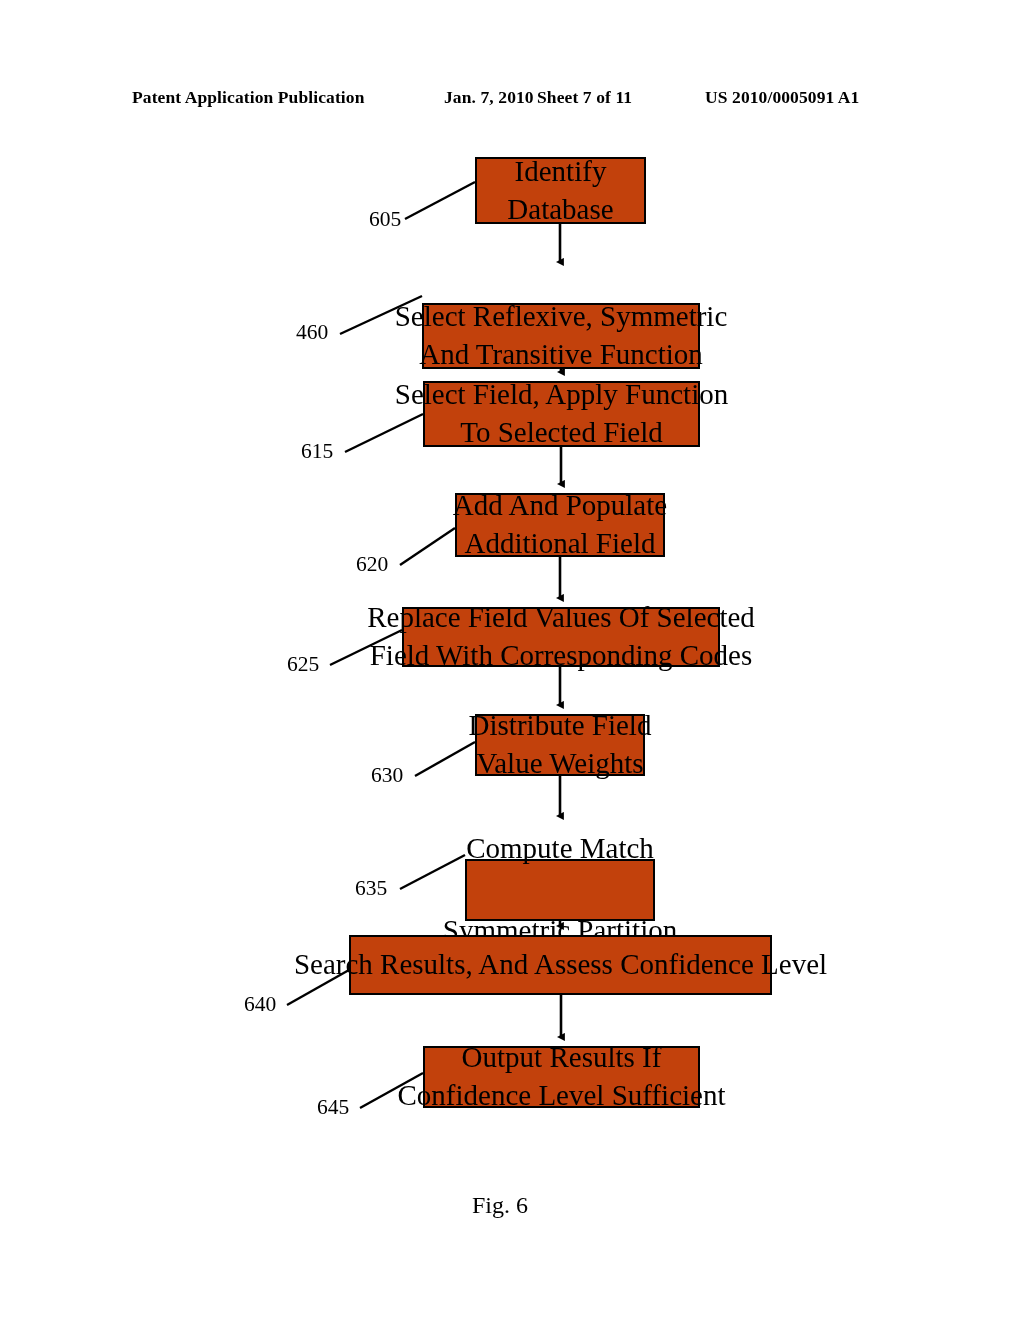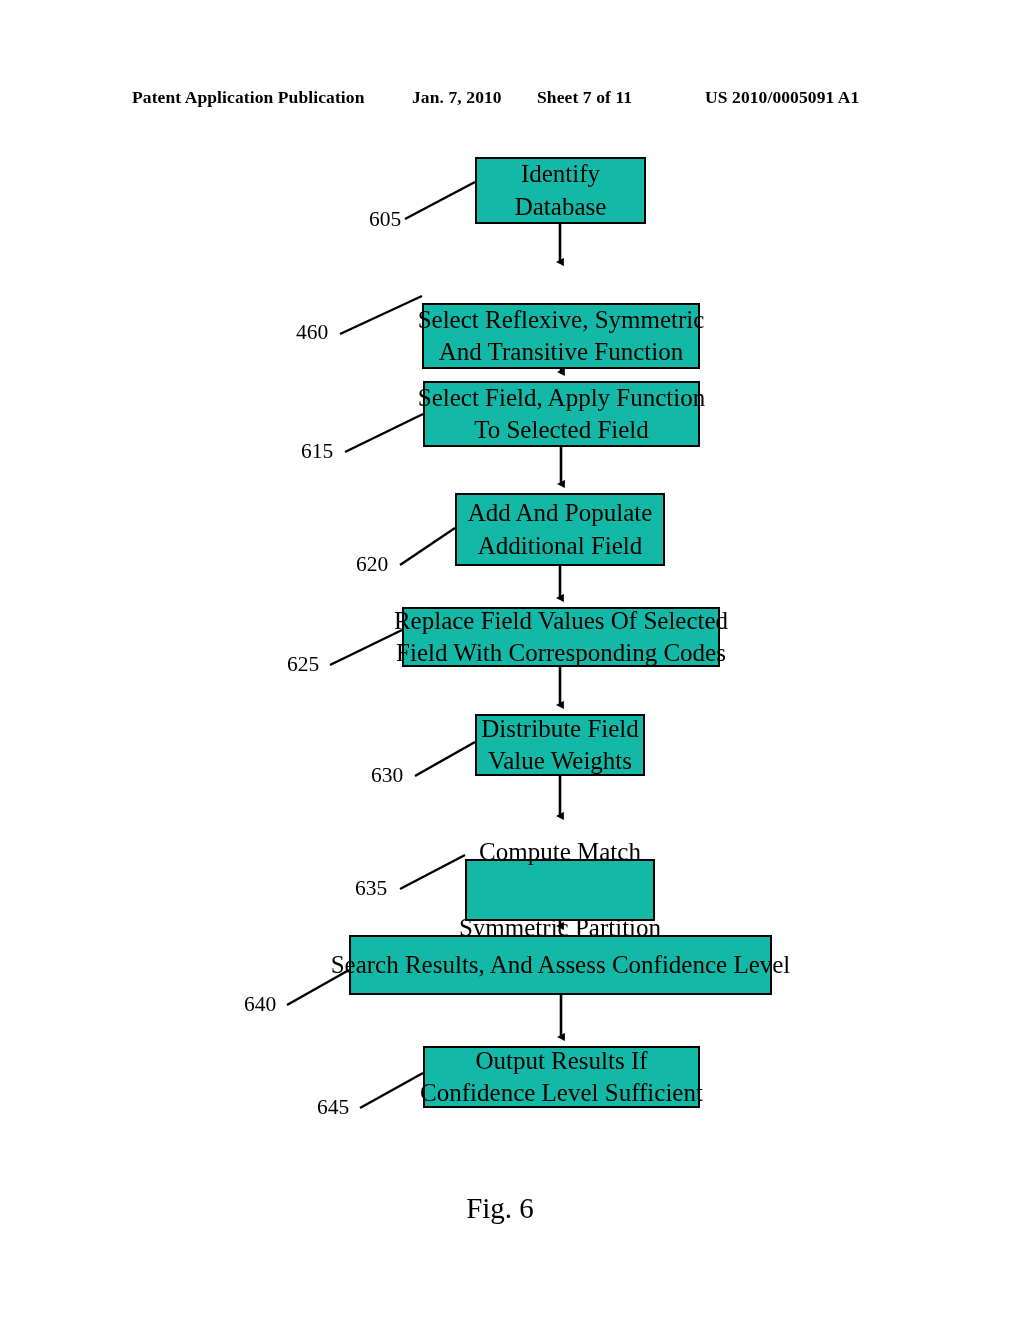--- a/index.html
+++ b/index.html
@@ -27,21 +27,21 @@
     font-size: 17.5px;
     letter-spacing: 0.1px;
     white-space: nowrap;
   }
   #page-header .hdr-cell {
     position: absolute;
     top: 0;
     line-height: 26px;
   }
   #hdr-pub   { left: 132px; }
-  #hdr-date  { left: 412px; }
+  #hdr-date  { left: 444px; }
   #hdr-sheet { left: 537px; }
   #hdr-num   { left: 705px; }
 
   
   #flowchart {
     position: absolute;
     left: 0;
     top: 0;
     width: 1024px;
     height: 1320px;
@@ -51,48 +51,48 @@
     left: 0;
     top: 0;
     width: 1024px;
     height: 1320px;
     pointer-events: none;
   }
 
   .node {
     position: absolute;
     border: 2.4px solid #000000;
-    background: #14b8a6;
+    background: #c2410c;
     box-sizing: border-box;
     display: flex;
     flex-direction: column;
     align-items: center;
     justify-content: center;
     text-align: center;
-    font-size: 25px;
+    font-size: 29px;
     line-height: 1.30;
     padding: 2px 6px;
   }
   .node .node-line { display: block; white-space: nowrap; }
 
   .ref-label {
     position: absolute;
     font-size: 21.5px;
     line-height: 20px;
     white-space: nowrap;
   }
 
   
   #fig-caption {
     position: absolute;
     left: 0;
     top: 1192px;
     width: 1000px;
     text-align: center;
-    font-size: 29px;
+    font-size: 24px;
   }
 </style>
 </head>
 <body>
 
 <div id="page-header">
   <span class="hdr-cell" id="hdr-pub">Patent Application Publication</span>
   <span class="hdr-cell" id="hdr-date">Jan. 7, 2010</span>
   <span class="hdr-cell" id="hdr-sheet">Sheet 7 of 11</span>
   <span class="hdr-cell" id="hdr-num">US 2010/0005091 A1</span>
@@ -133,21 +133,21 @@
         <span class="node-line">Database</span>
       </div>
       <div class="node" style="left: 422px; top: 271px; width: 278px; height: 66px; margin-top: 32px;">
         <span class="node-line">Select Reflexive, Symmetric</span>
         <span class="node-line">And Transitive Function</span>
       </div>
       <div class="node" style="left: 423px; top: 381px; width: 277px; height: 66px;">
         <span class="node-line">Select Field, Apply Function</span>
         <span class="node-line">To Selected Field</span>
       </div>
-      <div class="node" style="left: 455px; top: 493px; width: 210px; height: 73px;">
+      <div class="node" style="left: 455px; top: 493px; width: 210px; height: 64px;">
         <span class="node-line">Add And Populate</span>
         <span class="node-line">Additional Field</span>
       </div>
       <div class="node" style="left: 402px; top: 607px; width: 318px; height: 60px;">
         <span class="node-line">Replace Field Values Of Selected</span>
         <span class="node-line">Field With Corresponding Codes</span>
       </div>
       <div class="node" style="left: 475px; top: 714px; width: 170px; height: 62px;">
         <span class="node-line">Distribute Field</span>
         <span class="node-line">Value Weights</span>

